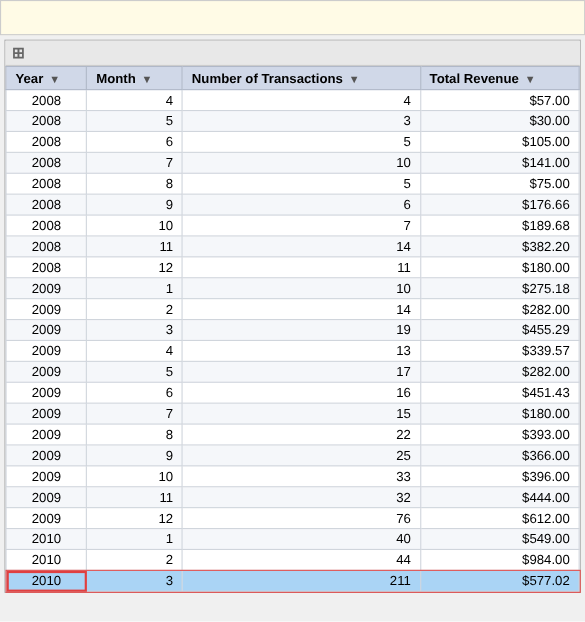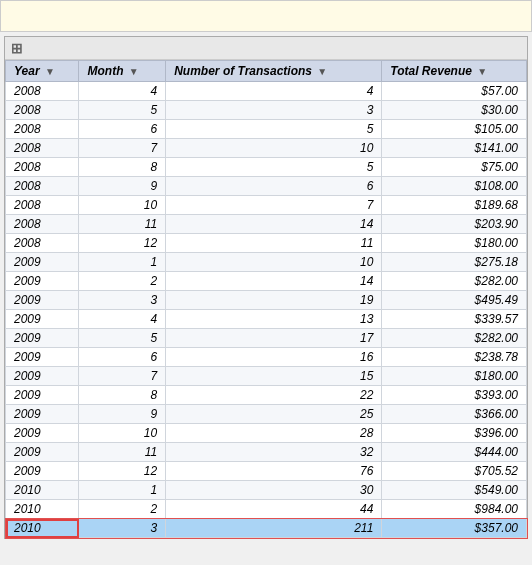--- a/index.html
+++ b/index.html
@@ -42,21 +42,20 @@
       border-bottom: 1px solid #ccc;
     }
     .panel-icon {
       color: #666;
       font-size: 14px;
     }
     table {
       width: 100%;
       border-collapse: collapse;
       font-size: 12px;
-      font-style: italic;
     }
     thead tr {
       background: #d0d8e8;
     }
     thead th {
       border: 1px solid #b0b8c8;
       padding: 3px 8px;
       text-align: left;
       font-weight: bold;
       white-space: nowrap;
@@ -75,21 +74,21 @@
     tbody tr.selected {
       background: #aad4f5;
       outline: 1px solid #e05050;
     }
     tbody td {
       border: 1px solid #d0d5dc;
       padding: 2px 8px;
       text-align: right;
     }
     tbody td:first-child {
-      text-align: left;
+      text-align: center;
     }
     .cell-selected {
       outline: 2px solid #e04040;
       outline-offset: -2px;
     }
   </style>
 </head>
 <body>
 
 <div class="instruction-box">
@@ -140,33 +139,33 @@
         <tr>
           <td>2008</td>
           <td>8</td>
           <td>5</td>
           <td>$75.00</td>
         </tr>
         <tr>
           <td>2008</td>
           <td>9</td>
           <td>6</td>
-          <td>$108.00</td>
+          <td>$176.66</td>
         </tr>
         <tr>
           <td>2008</td>
           <td>10</td>
           <td>7</td>
           <td>$189.68</td>
         </tr>
         <tr>
           <td>2008</td>
           <td>11</td>
           <td>14</td>
-          <td>$203.90</td>
+          <td>$382.20</td>
         </tr>
         <tr>
           <td>2008</td>
           <td>12</td>
           <td>11</td>
           <td>$180.00</td>
         </tr>
         <tr>
           <td>2009</td>
           <td>1</td>
@@ -176,39 +175,39 @@
         <tr>
           <td>2009</td>
           <td>2</td>
           <td>14</td>
           <td>$282.00</td>
         </tr>
         <tr>
           <td>2009</td>
           <td>3</td>
           <td>19</td>
-          <td>$495.49</td>
+          <td>$455.29</td>
         </tr>
         <tr>
           <td>2009</td>
           <td>4</td>
           <td>13</td>
           <td>$339.57</td>
         </tr>
         <tr>
           <td>2009</td>
           <td>5</td>
           <td>17</td>
           <td>$282.00</td>
         </tr>
         <tr>
           <td>2009</td>
           <td>6</td>
           <td>16</td>
-          <td>$238.78</td>
+          <td>$451.43</td>
         </tr>
         <tr>
           <td>2009</td>
           <td>7</td>
           <td>15</td>
           <td>$180.00</td>
         </tr>
         <tr>
           <td>2009</td>
           <td>8</td>
@@ -217,48 +216,48 @@
         </tr>
         <tr>
           <td>2009</td>
           <td>9</td>
           <td>25</td>
           <td>$366.00</td>
         </tr>
         <tr>
           <td>2009</td>
           <td>10</td>
-          <td>28</td>
+          <td>33</td>
           <td>$396.00</td>
         </tr>
         <tr>
           <td>2009</td>
           <td>11</td>
           <td>32</td>
           <td>$444.00</td>
         </tr>
         <tr>
           <td>2009</td>
           <td>12</td>
           <td>76</td>
-          <td>$705.52</td>
+          <td>$612.00</td>
         </tr>
         <tr>
           <td>2010</td>
           <td>1</td>
-          <td>30</td>
+          <td>40</td>
           <td>$549.00</td>
         </tr>
         <tr>
           <td>2010</td>
           <td>2</td>
           <td>44</td>
           <td>$984.00</td>
         </tr>
         <tr class="selected">
           <td class="cell-selected">2010</td>
           <td>3</td>
           <td>211</td>
-          <td>$357.00</td>
+          <td>$577.02</td>
         </tr>
       </tbody>
   </table>
 </div>
 
 </body></html>

